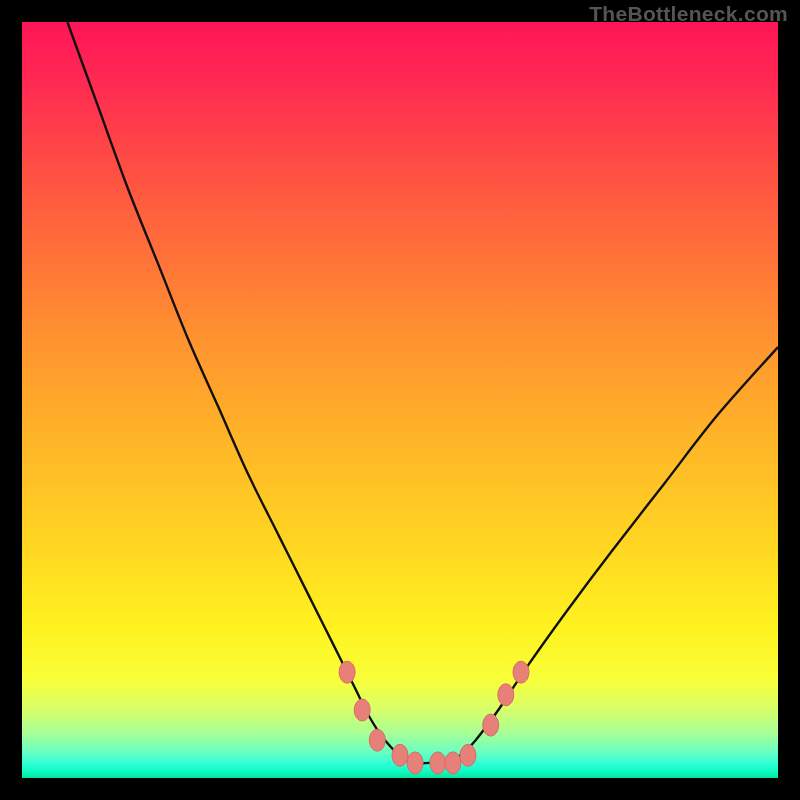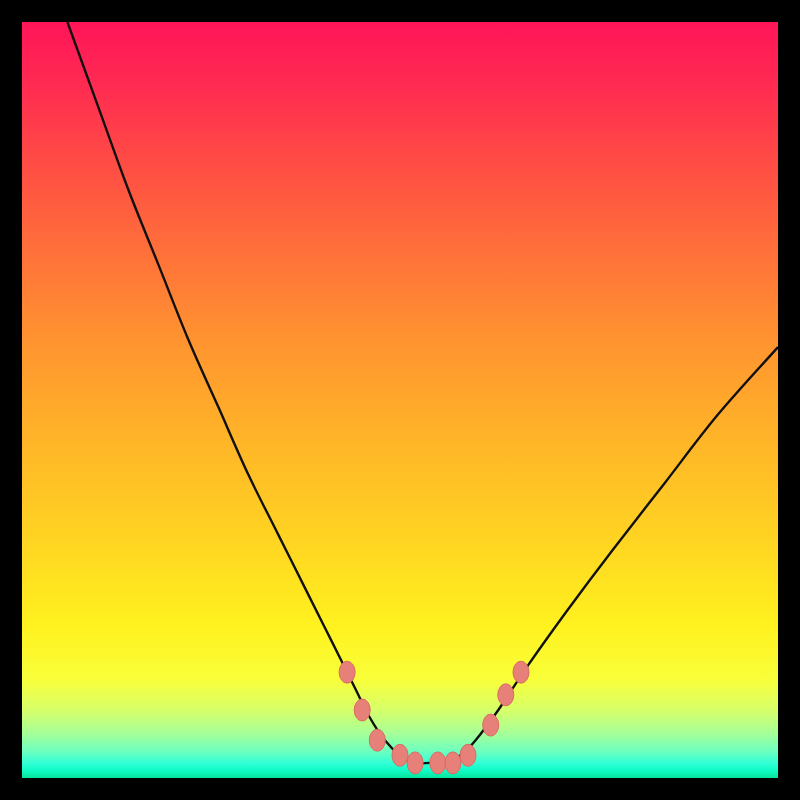--- a/index.html
+++ b/index.html
@@ -72,13 +72,14 @@
           <ellipse cx="393.1" cy="740.9" rx="8" ry="11" fill="#e68079" stroke="#da6a63" stroke-width="1"></ellipse>
           <ellipse cx="415.8" cy="740.9" rx="8" ry="11" fill="#e68079" stroke="#da6a63" stroke-width="1"></ellipse>
           <ellipse cx="430.9" cy="740.9" rx="8" ry="11" fill="#e68079" stroke="#da6a63" stroke-width="1"></ellipse>
           <ellipse cx="446.0" cy="733.3" rx="8" ry="11" fill="#e68079" stroke="#da6a63" stroke-width="1"></ellipse>
           <ellipse cx="468.7" cy="703.1" rx="8" ry="11" fill="#e68079" stroke="#da6a63" stroke-width="1"></ellipse>
           <ellipse cx="483.8" cy="672.8" rx="8" ry="11" fill="#e68079" stroke="#da6a63" stroke-width="1"></ellipse>
           <ellipse cx="499.0" cy="650.2" rx="8" ry="11" fill="#e68079" stroke="#da6a63" stroke-width="1"></ellipse>
         </g>
     </svg>
   </div>
+  <div class="watermark">TheBottleneck.com</div>
 </div>
 
 </body></html>

